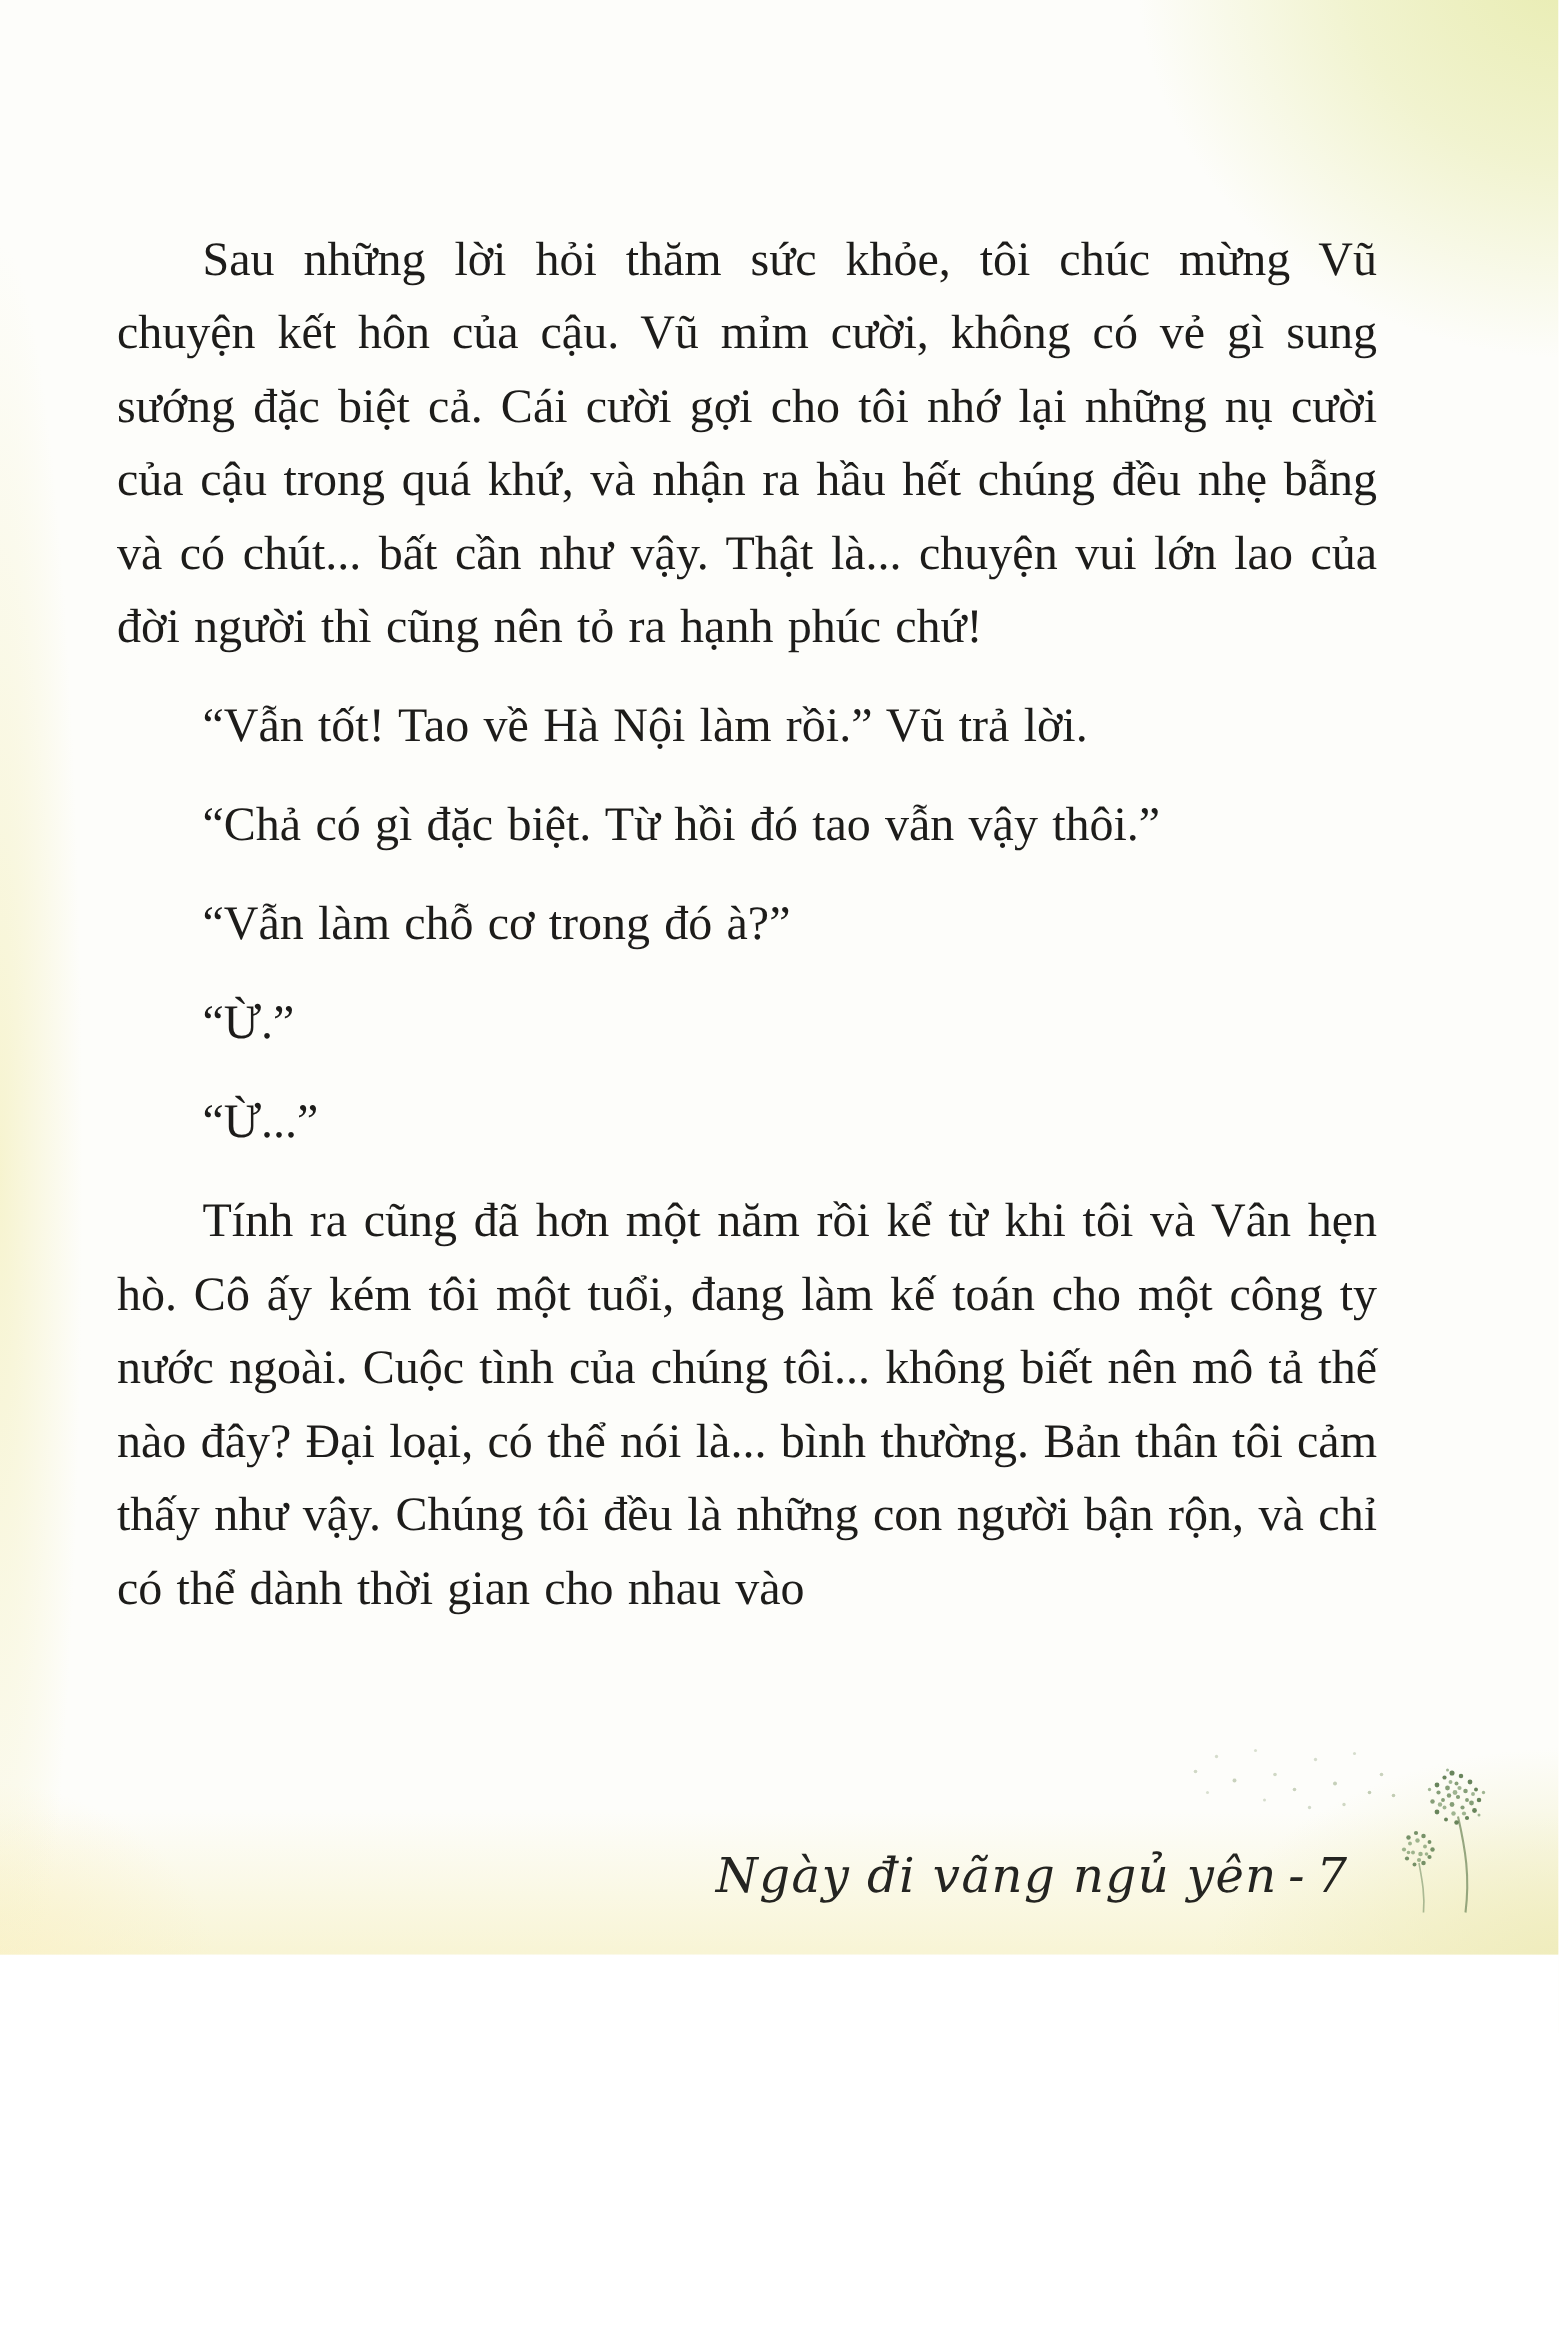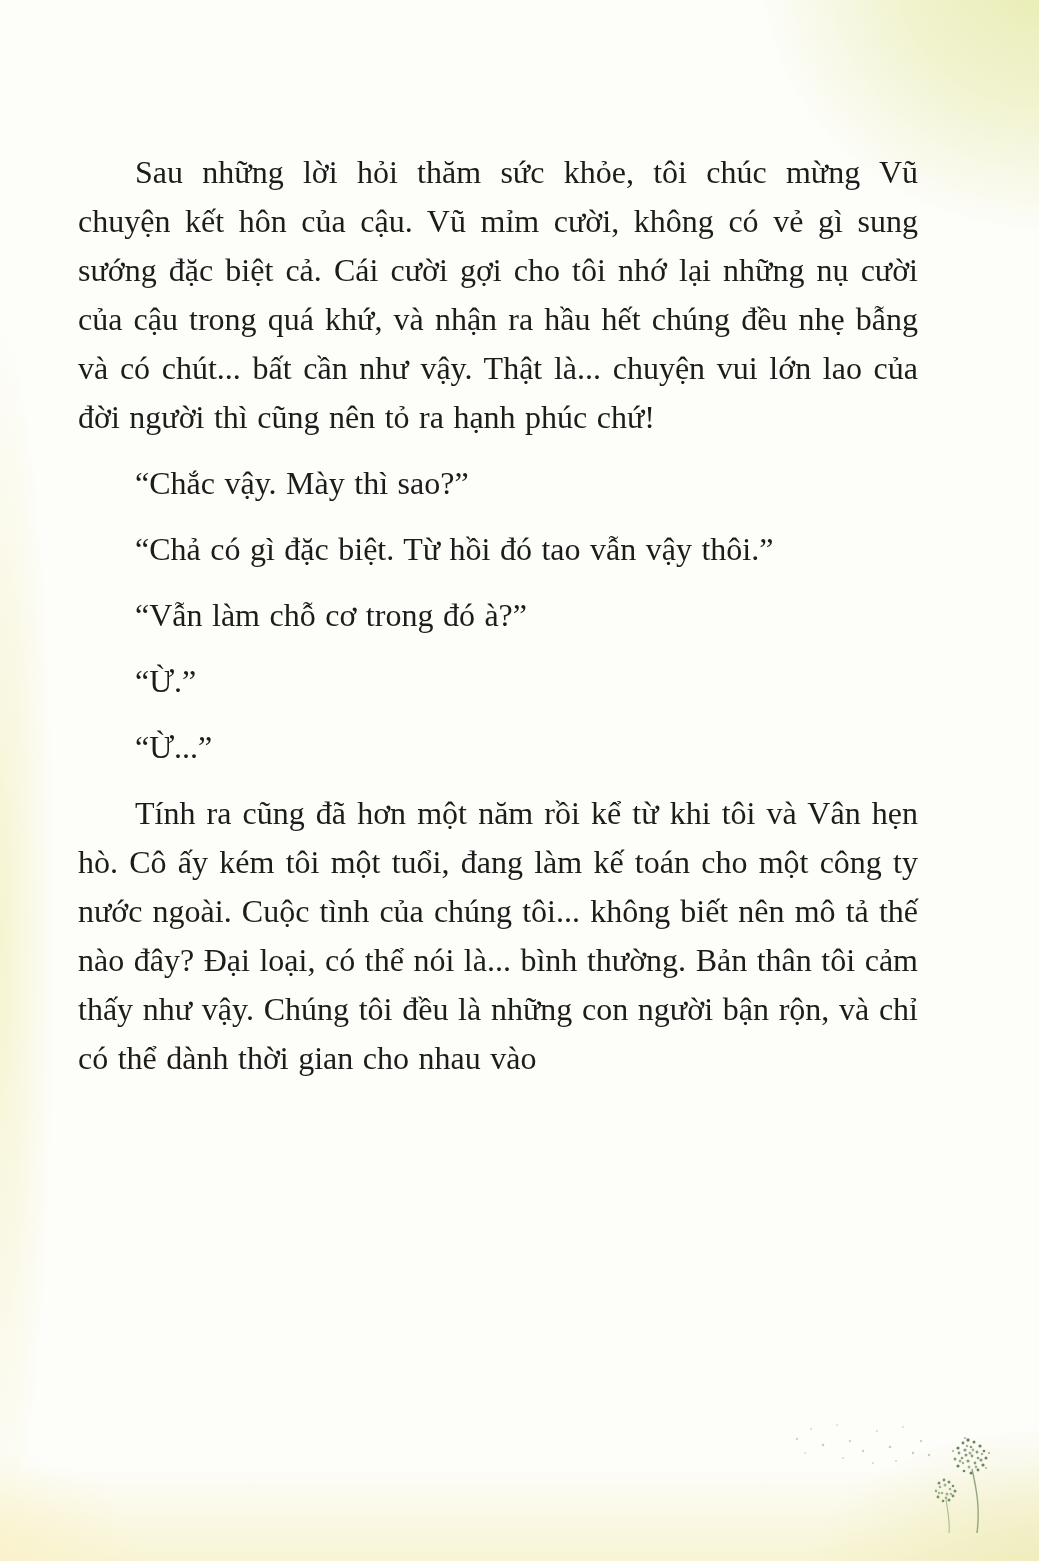--- a/index.html
+++ b/index.html
@@ -8,21 +8,21 @@
   }
   body {
     width: 1039px;
     height: 1561px;
     overflow: hidden;
     font-family: "Liberation Serif", "DejaVu Serif", serif;
   }
   .page {
     position: relative;
     width: 1039px;
-    height: 1561px;
+    height: 1303px;
     background-color: #fdfdfa;
     background-image:
       radial-gradient(ellipse 430px 390px at 101% -2%, rgba(231,235,172,0.95) 0%, rgba(231,235,172,0.55) 35%, rgba(231,235,172,0) 68%),
       radial-gradient(ellipse 55px 620px at 0% 60%, rgba(246,243,205,0.95) 0%, rgba(246,243,205,0) 100%),
       radial-gradient(ellipse 230px 180px at -2% 101%, rgba(250,241,200,0.95) 0%, rgba(250,241,200,0) 72%),
       radial-gradient(ellipse 340px 210px at 101% 101%, rgba(238,235,185,0.95) 0%, rgba(238,235,185,0) 72%),
       linear-gradient(0deg, rgba(247,243,206,0.85) 0px, rgba(247,243,206,0) 95px);
     overflow: hidden;
   }
   .text-block {
@@ -62,28 +62,31 @@
     height: 132px;
   }
 </style>
 </head>
 <body>
 
 <div class="page">
 
   <main class="text-block">
     <p class="para">Sau những lời hỏi thăm sức khỏe, tôi chúc mừng Vũ chuyện kết hôn của cậu. Vũ mỉm cười, không có vẻ gì sung sướng đặc biệt cả. Cái cười gợi cho tôi nhớ lại những nụ cười của cậu trong quá khứ, và nhận ra hầu hết chúng đều nhẹ bẫng và có chút... bất cần như vậy. Thật là... chuyện vui lớn lao của đời người thì cũng nên tỏ ra hạnh phúc chứ!</p>
-    <p class="para">“Chắc vậy. Mày thì sao?”</p>
+    <p class="para">“Vẫn tốt! Tao về Hà Nội làm rồi.” Vũ trả lời.</p>
     <p class="para">“Chả có gì đặc biệt. Từ hồi đó tao vẫn vậy thôi.”</p>
     <p class="para">“Vẫn làm chỗ cơ trong đó à?”</p>
     <p class="para">“Ừ.”</p>
     <p class="para">“Ừ...”</p>
     <p class="para">Tính ra cũng đã hơn một năm rồi kể từ khi tôi và Vân hẹn hò. Cô ấy kém tôi một tuổi, đang làm kế toán cho một công ty nước ngoài. Cuộc tình của chúng tôi... không biết nên mô tả thế nào đây? Đại loại, có thể nói là... bình thường. Bản thân tôi cảm thấy như vậy. Chúng tôi đều là những con người bận rộn, và chỉ có thể dành thời gian cho nhau vào</p>
   </main>
 
+  <footer class="page-footer">
+    <span>Ngày đi vãng ngủ yên</span><span class="sep">-</span><span>7</span>
+  </footer>
 
   <svg class="ornament" viewBox="0 0 260 132" xmlns="http://www.w3.org/2000/svg" aria-hidden="true">
 
     <path d="M219,66 C224,88 227,106 224,130" stroke="#7d9268" stroke-width="1.4" fill="none" opacity="0.8"></path>
     <path d="M193,97 C195,108 197,118 196,130" stroke="#8aa078" stroke-width="1.1" fill="none" opacity="0.7"></path>
 
     <g fill="#4f7042" opacity="0.85">
       <circle cx="205" cy="45" r="1.6"></circle>
         <circle cx="210" cy="40" r="1.4"></circle>
         <circle cx="215" cy="37" r="1.7"></circle>

